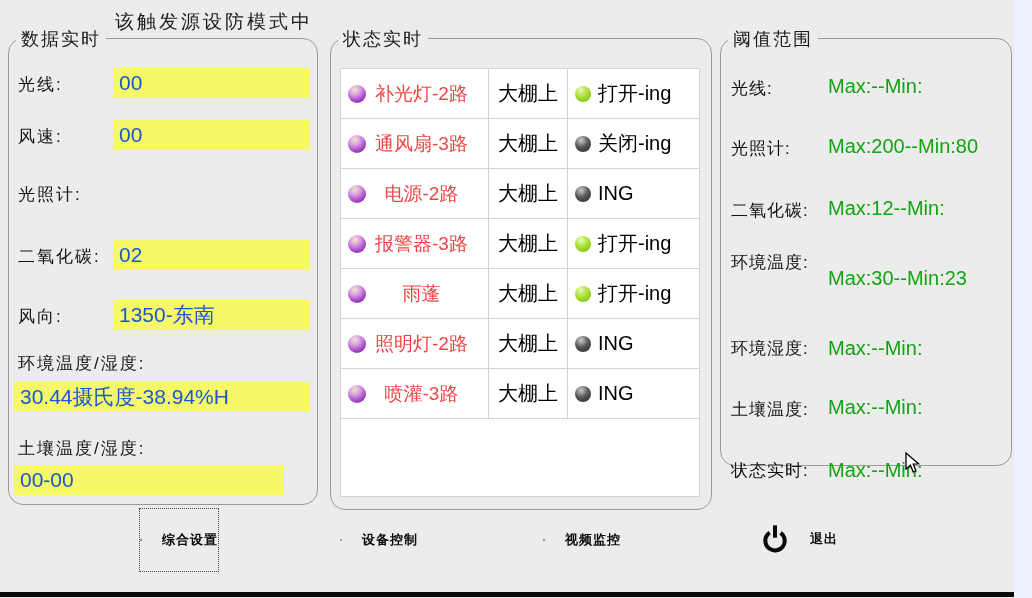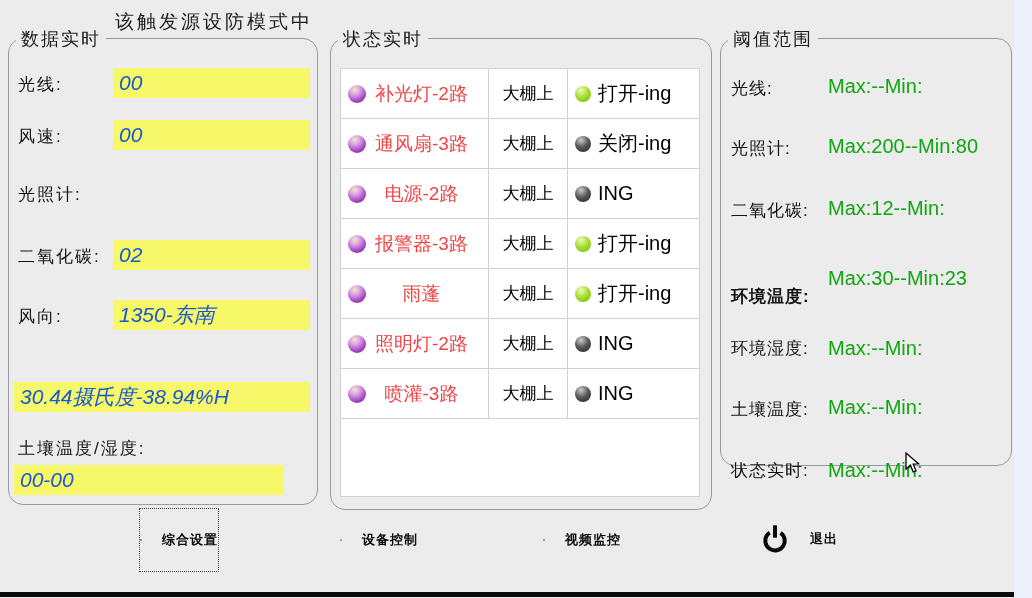--- a/index.html
+++ b/index.html
@@ -13,32 +13,32 @@
 
   .banner{position:absolute;left:115px;top:9px;font-size:19px;letter-spacing:3px;color:#1c1c1c;}
 
   .panel{position:absolute;border:1px solid var(--panel-border);border-radius:15px;}
   .panel-title{position:absolute;top:-12px;left:7px;background:var(--bg);padding:0 5px;
     font-size:18px;letter-spacing:2px;color:#1c1c1c;white-space:nowrap;}
 
   
   .fld-label{position:absolute;font-size:17px;letter-spacing:2px;color:var(--ink);white-space:nowrap;}
   .fld-value{position:absolute;height:30px;line-height:30px;background:var(--field-yellow);
-    color:var(--value-blue);font-size:21px;padding-left:6px;white-space:nowrap;overflow:hidden;font-style:italic;}
+    color:var(--value-blue);font-size:21px;padding-left:6px;white-space:nowrap;overflow:hidden;}
 
   
   .stable{position:absolute;left:340px;top:68px;width:360px;height:429px;background:#ffffff;
     border:1px solid var(--table-border);}
   .trow{display:flex;height:50px;border-bottom:1px solid var(--table-border);}
   .cell{position:relative;display:flex;align-items:center;height:100%;}
   .c1{width:148px;border-right:1px solid var(--table-border);justify-content:center;}
   .c2{width:79px;border-right:1px solid var(--table-border);justify-content:center;}
   .c3{width:131px;justify-content:flex-start;padding-left:7px;}
   .dev-name{font-size:19px;color:#ef4444;margin-left:14px;}
-  .loc{font-size:17px;color:#000;}
+  .loc{font-size:20px;color:#000;}
   .stat{font-size:20px;color:#000;margin-left:7px;}
   .ball{width:18px;height:18px;border-radius:50%;flex:0 0 auto;}
   .c1 .ball{position:absolute;left:7px;}
   .c3 .ball{width:16px;height:16px;}
   .ball-purple{background:radial-gradient(circle at 38% 26%,#f4e6c6 0%,#dba0e6 30%,#a040c0 68%,#701e96 100%);}
   .ball-green{background:radial-gradient(circle at 38% 26%,#eef8c0 0%,#a8e030 45%,#74b608 100%);}
   .ball-dark{background:radial-gradient(circle at 38% 26%,#cccccc 0%,#5a5a5a 45%,#222222 100%);}
 
   
   .th-label{position:absolute;left:10px;font-size:17px;letter-spacing:1px;color:var(--ink);white-space:nowrap;}
@@ -73,20 +73,21 @@
   <div class="fld-value" style="left:113px;top:120px;width:197px;">00</div>
 
   <span class="fld-label" style="left:18px;top:183px;">光照计:</span>
 
   <span class="fld-label" style="left:18px;top:245px;">二氧化碳:</span>
   <div class="fld-value" style="left:113px;top:240px;width:197px;">02</div>
 
   <span class="fld-label" style="left:18px;top:305px;">风向:</span>
   <div class="fld-value" style="left:113px;top:300px;width:197px;">1350-东南</div>
 
+  <span class="fld-label" style="left:18px;top:352px;">环境温度/湿度:</span>
   <div class="fld-value" style="left:14px;top:382px;width:296px;">30.44摄氏度-38.94%H</div>
 
   <span class="fld-label" style="left:18px;top:437px;">土壤温度/湿度:</span>
   <div class="fld-value" style="left:14px;top:465px;width:270px;">00-00</div>
 
   <div class="panel" style="left:330px;top:38px;width:382px;height:472px;">
     <span class="panel-title">状态实时</span>
   </div>
 
   <div class="stable">
@@ -195,21 +196,21 @@
 
     <span class="th-label" style="top:38px;">光线:</span>
     <span class="th-value" style="top:36px;">Max:--Min:</span>
 
     <span class="th-label" style="top:98px;">光照计:</span>
     <span class="th-value" style="top:96px;">Max:200--Min:80</span>
 
     <span class="th-label" style="top:160px;">二氧化碳:</span>
     <span class="th-value" style="top:158px;">Max:12--Min:</span>
 
-    <span class="th-label" style="top:246px;font-weight:bold;">环境温度:</span>
+    <span class="th-label" style="top:212px;">环境温度:</span>
     <span class="th-value" style="top:228px;">Max:30--Min:23</span>
 
     <span class="th-label" style="top:298px;">环境湿度:</span>
     <span class="th-value" style="top:298px;">Max:--Min:</span>
 
     <span class="th-label" style="top:359px;">土壤温度:</span>
     <span class="th-value" style="top:357px;">Max:--Min:</span>
 
     <span class="th-label" style="top:420px;">状态实时:</span>
     <span class="th-value" style="top:420px;">Max:--Min:</span>

